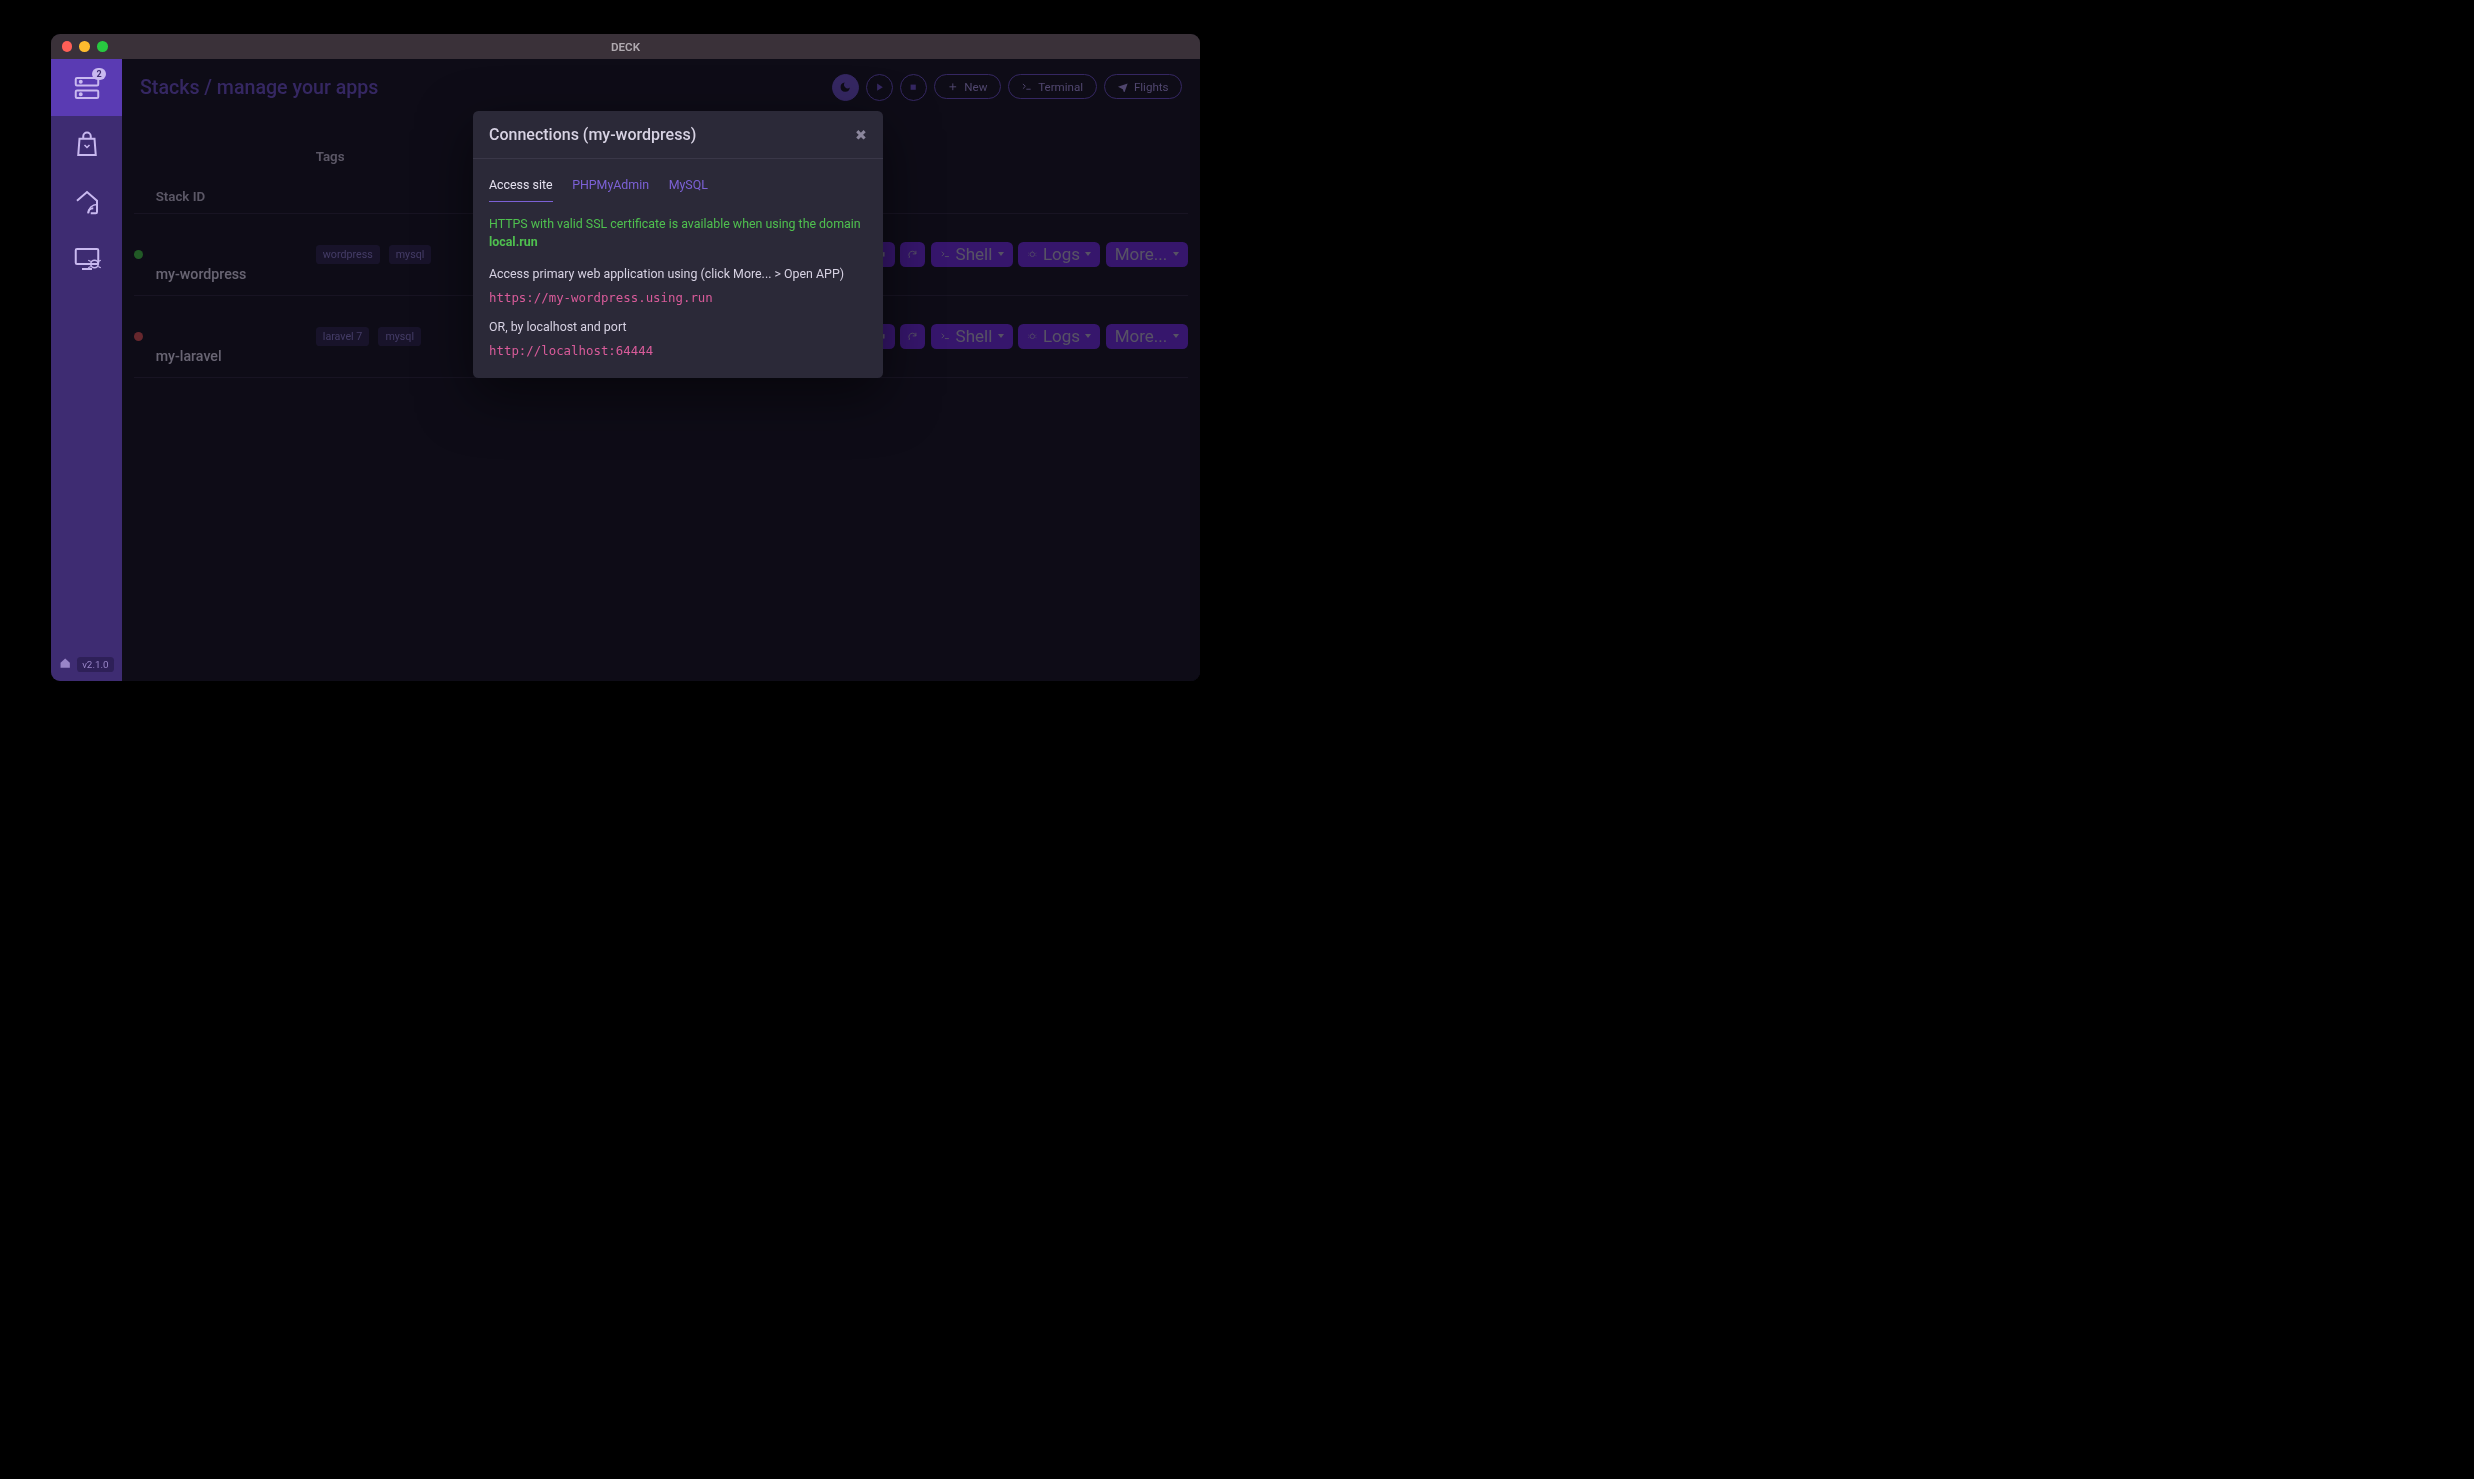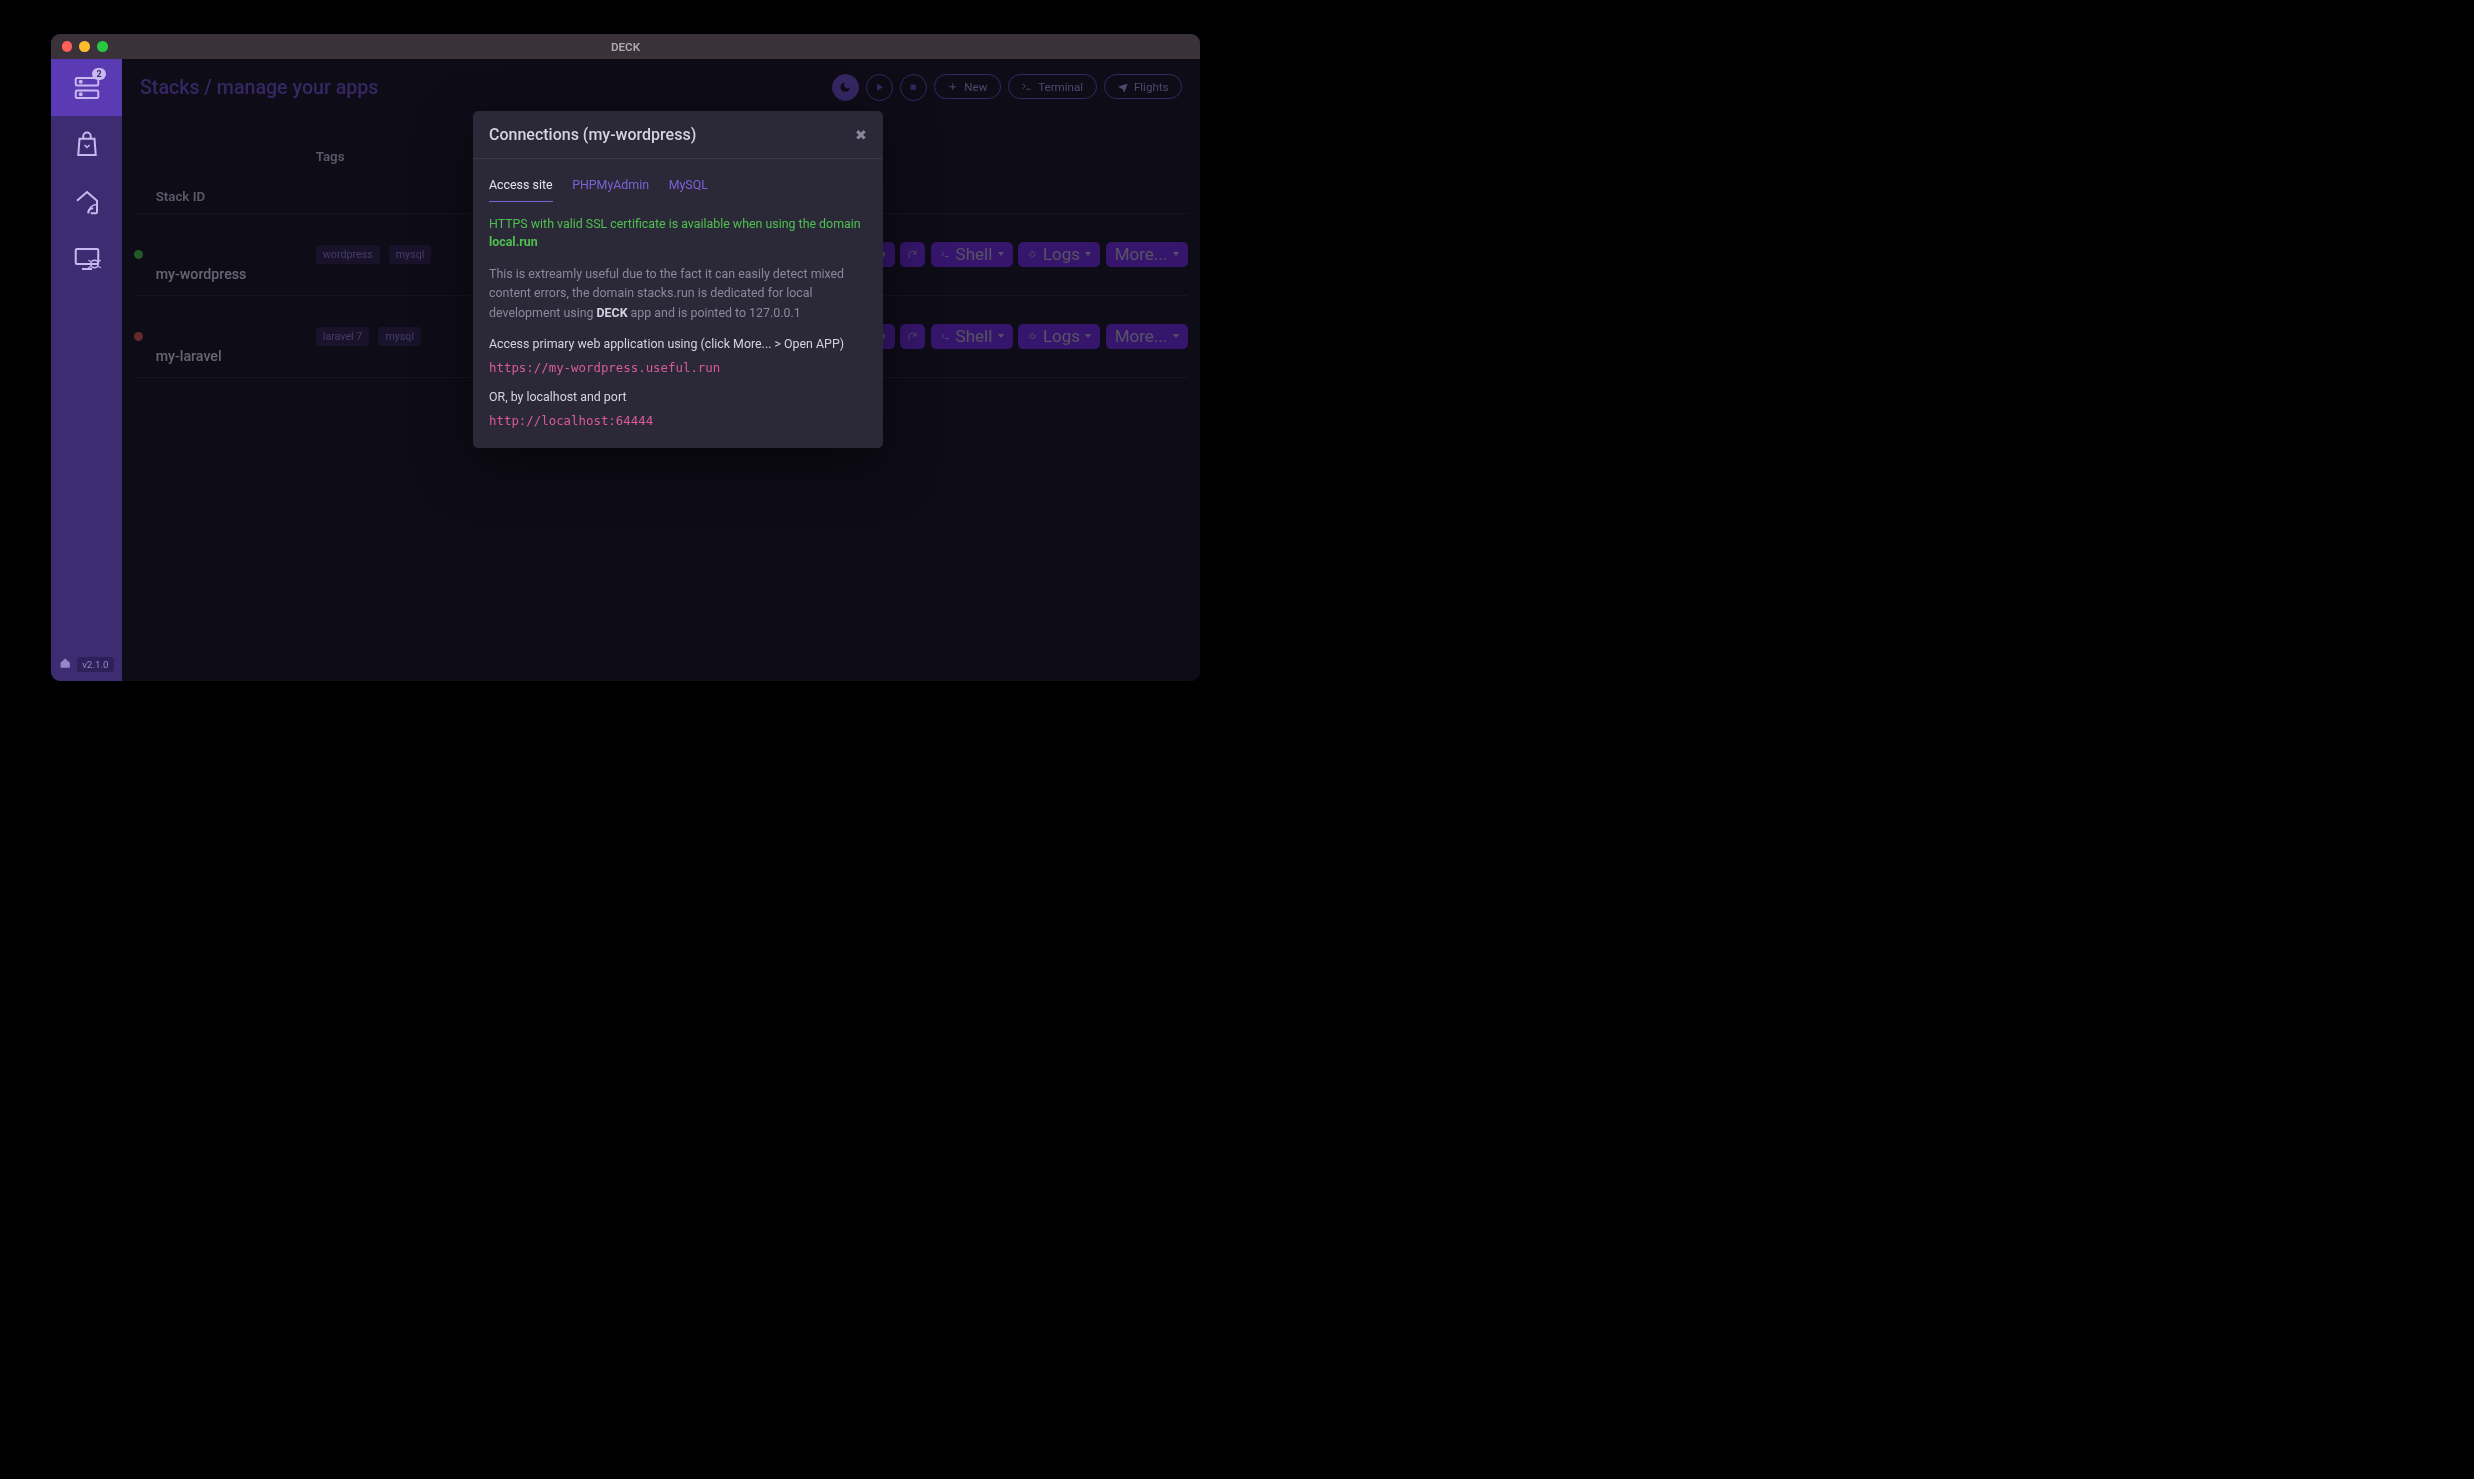--- a/index.html
+++ b/index.html
@@ -317,25 +317,22 @@
         </div>
         <div class="modal-body">
           <div class="tabs">
             <div class="tab active">Access site</div>
             <div class="tab">PHPMyAdmin</div>
             <div class="tab">MySQL</div>
           </div>
           <div class="green-line">
             <span>HTTPS with valid SSL certificate is available when using the domain </span><b>local.run</b>
           </div>
-          <div class="body-p">
-            <span>This is extreamly useful due to the fact it can easily detect mixed content errors, the domain stacks.run is dedicated for local development using </span><span class="deck">DECK</span><span> app and is pointed to 127.0.0.1</span>
-          </div>
           <div class="body-l">Access primary web application using (click More... &gt; Open APP)</div>
-          <span class="code-link">https://my-wordpress.useful.run</span>
+          <span class="code-link">https://my-wordpress.using.run</span>
           <div class="body-l">OR, by localhost and port</div>
           <span class="code-link">http://localhost:64444</span>
         </div>
       </div>
 
     </div>
   </div>
 </div>
 
 

